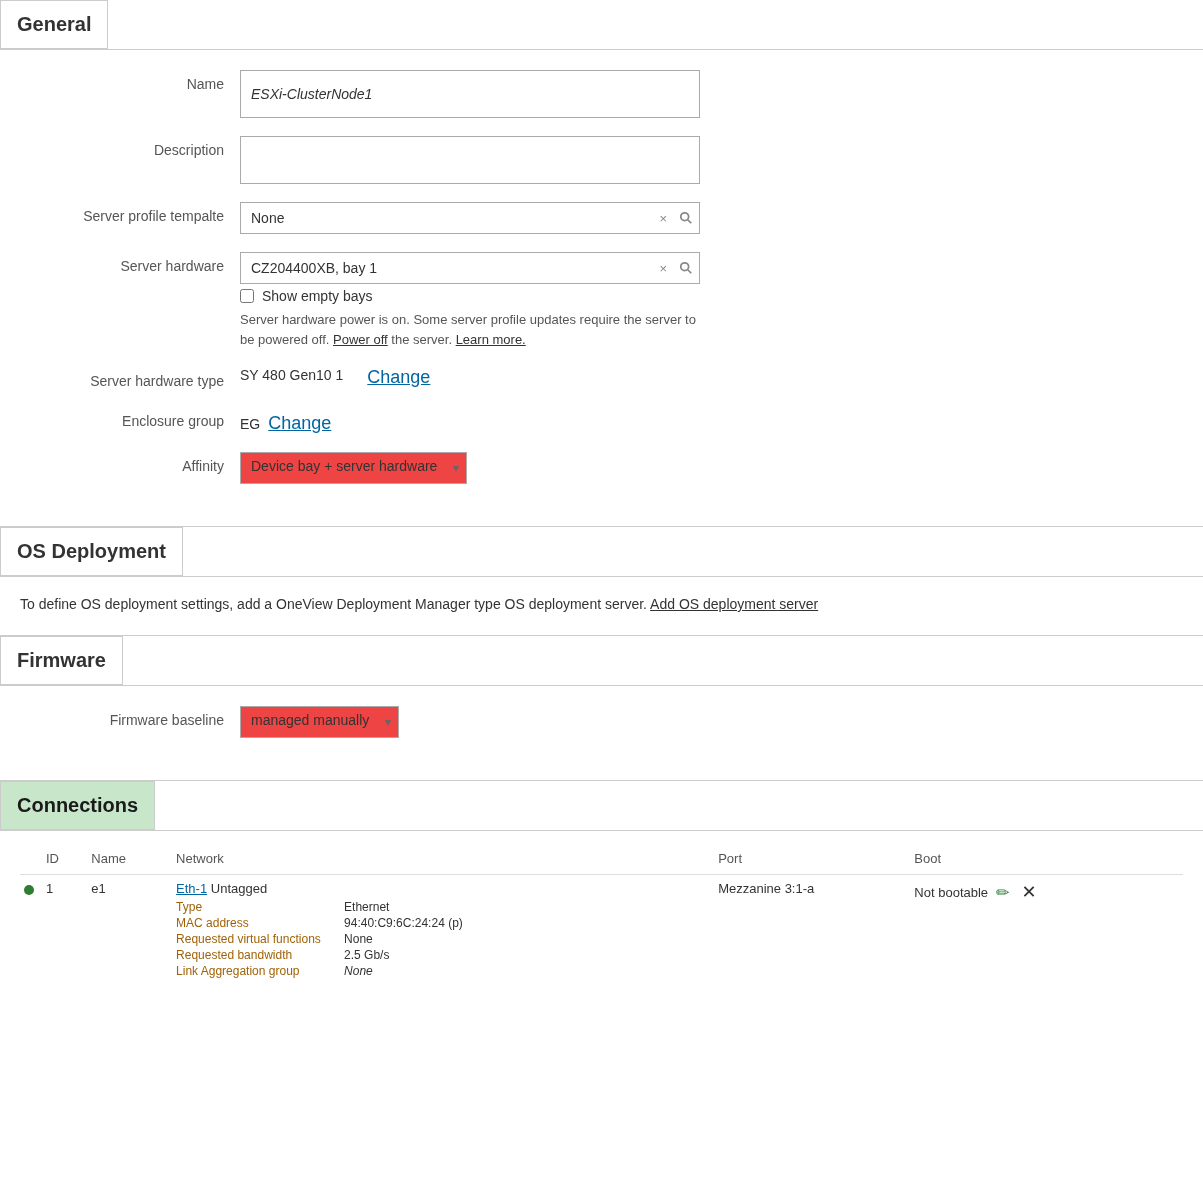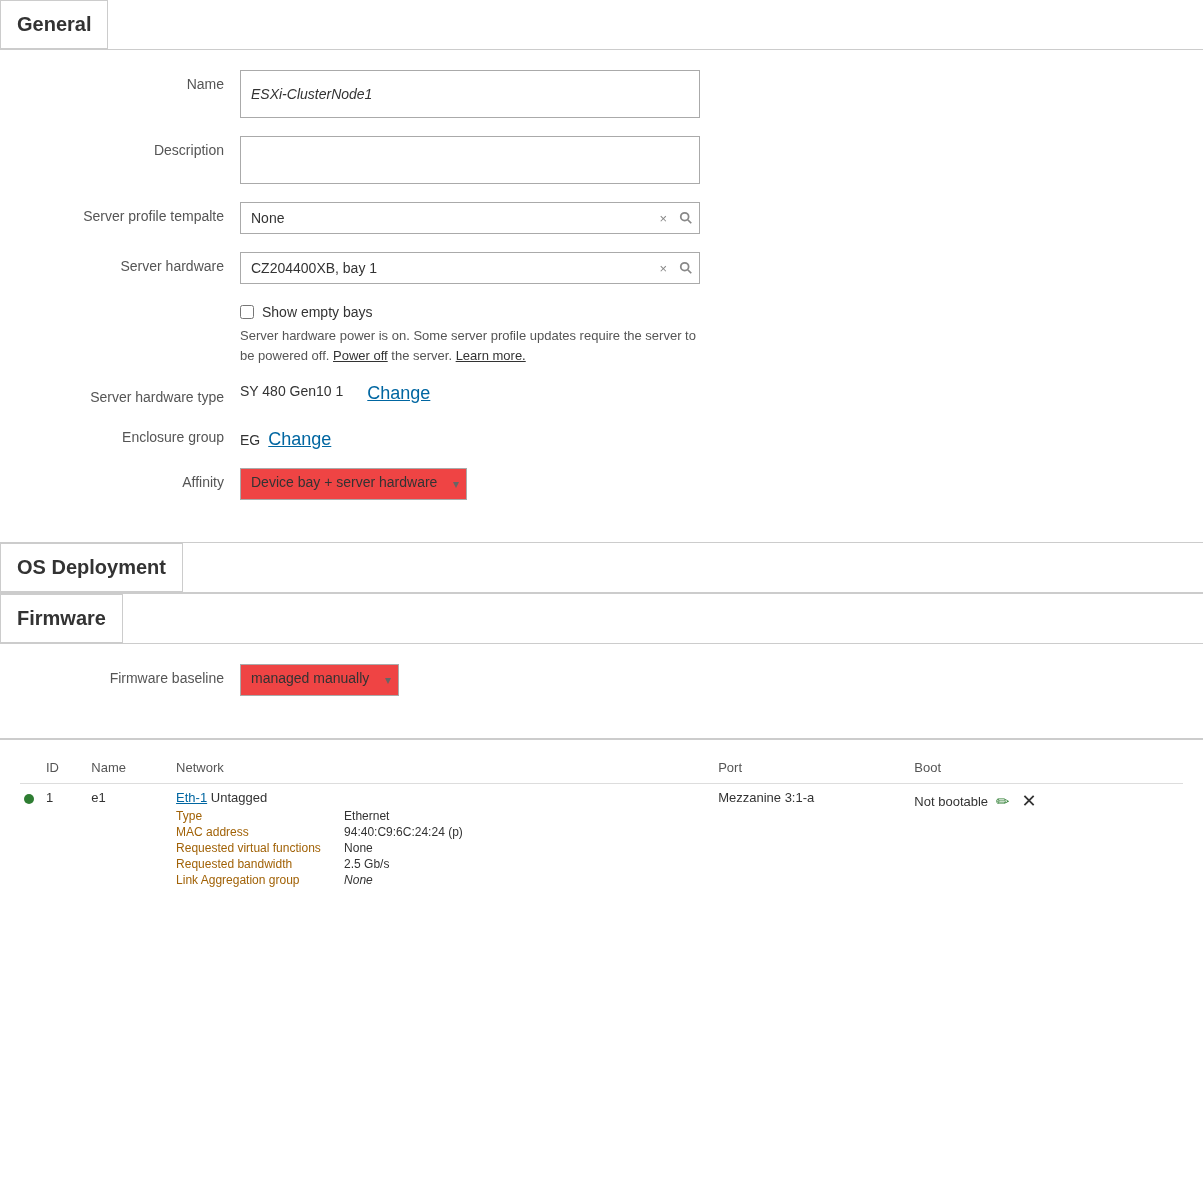--- a/index.html
+++ b/index.html
@@ -336,21 +336,21 @@
         <div class="input-with-icons">
           <input type="text" value="CZ204400XB, bay 1" style="">
           <button class="input-icon-btn">×</button>
           <button class="input-icon-btn">
             <svg width="14" height="14" viewBox="0 0 16 16" fill="none" stroke="#888" stroke-width="2">
               <circle cx="6.5" cy="6.5" r="4.5"></circle>
               <line x1="10" y1="10" x2="14" y2="14"></line>
             </svg>
           </button>
         </div>
-        <div style="margin-top: 20px;">
+        <div style="margin-top: 4px;">
           <div class="checkbox-row">
             <input type="checkbox" style="">
             <span>Show empty bays</span>
           </div>
           <p class="power-note">
             <span>Server hardware power is on. Some server profile updates require the server to be powered off.</span>
             <a>Power off</a>
             <span> the server. </span>
             <a>Learn more.</a>
           </p>
@@ -392,20 +392,24 @@
   </div>
 </div>
 
 <hr class="section-divider">
 
 <div>
   <div>
     <span class="section-header">OS Deployment</span>
   </div>
   <hr class="section-divider">
+  <p class="os-deployment-text">
+    <span>To define OS deployment settings, add a OneView Deployment Manager type OS deployment server.</span>
+    <a>Add OS deployment server</a>
+  </p>
 </div>
 
 <hr class="section-divider">
 
 <div>
   <div>
     <span class="section-header">Firmware</span>
   </div>
   <hr class="section-divider">
   <div class="firmware-section">
@@ -420,20 +424,23 @@
           </select>
         </div>
       </div>
     </div>
   </div>
 </div>
 
 <hr class="section-divider">
 
 <div>
+  <div>
+    <span class="connections-header">Connections</span>
+  </div>
   <hr class="section-divider">
   <div class="connections-block">
     <table class="connections-table">
       <thead>
         <tr>
           <th style="width:20px;"></th>
           <th>ID</th>
           <th>Name</th>
           <th>Network</th>
           <th>Port</th>

